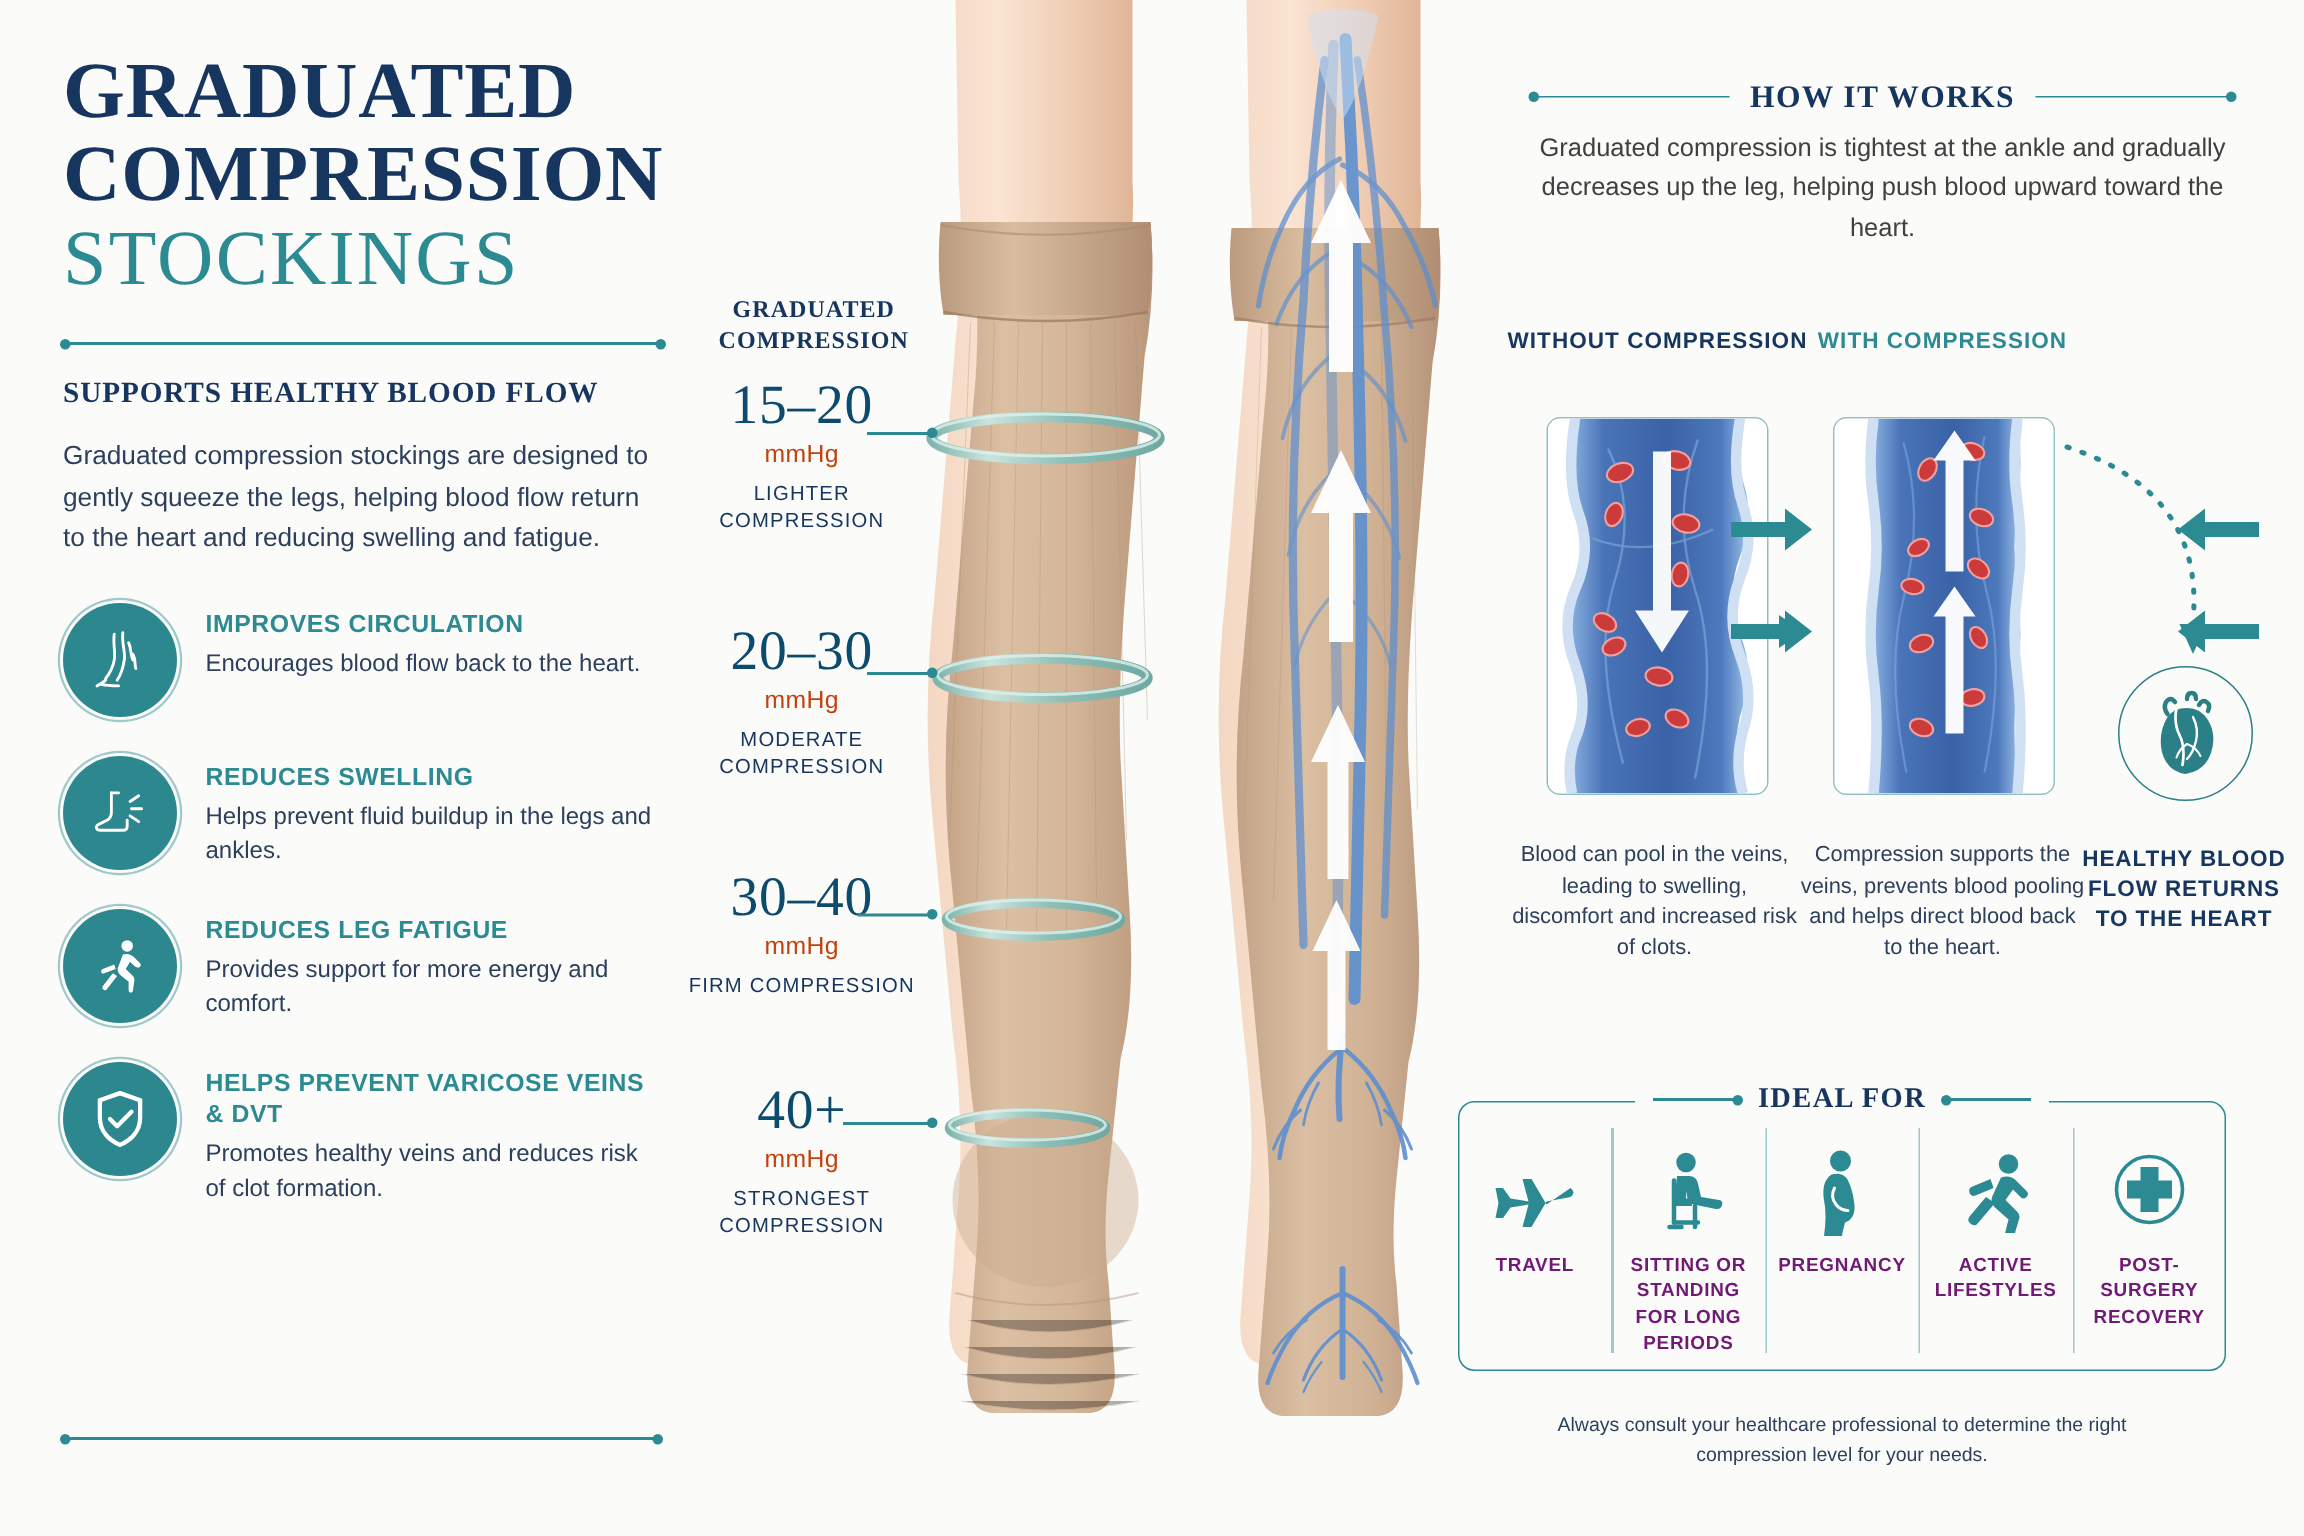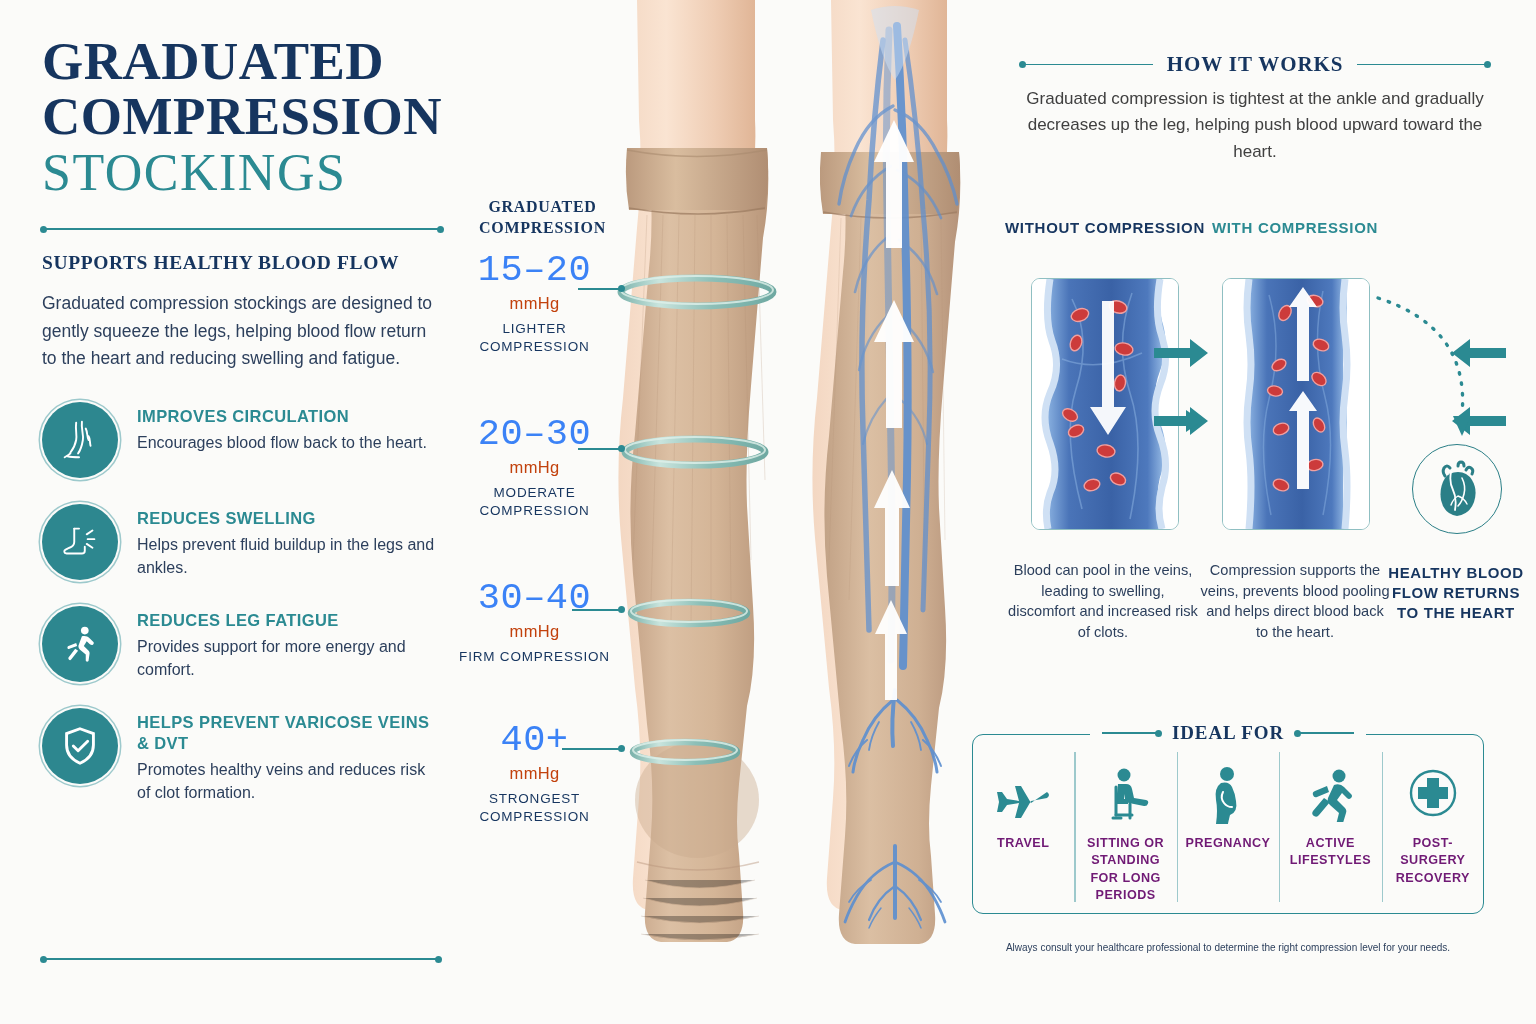--- a/index.html
+++ b/index.html
@@ -60,22 +60,22 @@
 
   
   .gc-head {
     position:absolute; left:470px; top:196px; width:145px; text-align:center;
     font-family:"Liberation Serif", serif;
     font-size:16px; font-weight:700; color:#16355f; letter-spacing:.7px;
     line-height:1.32;
   }
   .lvl { position:absolute; width:165px; text-align:center; }
   .lvl .val {
-    font-family:Liberation Mono, monospace;
-    font-size:37px; color:#3b82f6; line-height:1; letter-spacing:.5px;
+    font-family:Liberation Serif, serif;
+    font-size:37px; color:#0c4a6e; line-height:1; letter-spacing:.5px;
   }
   .lvl .unit { font-size:16.5px; color:#c2410c; margin-top:5px; letter-spacing:.3px; }
   .lvl .desc {
     font-size:13.5px; font-weight:400; color:#16355f;
     letter-spacing:.8px; line-height:1.3; margin-top:7px;
   }
   .leader { position:absolute; height:1.6px; background:#2b8a92; }
   .leader::after {
     content:""; position:absolute; right:-3px; top:-2.7px;
     width:7px; height:7px; border-radius:50%; background:#2b8a92;
@@ -167,21 +167,21 @@
   }
   .icell .ic { height:62px; display:flex; align-items:center; justify-content:center; }
   .icell .ic svg { fill:#2b8a92; }
   .icell .lb {
     margin-top:9px; font-size:12.6px; font-weight:700; color:#701a75;
     letter-spacing:.5px; line-height:1.38; text-align:center; padding:0 4px;
   }
 
   .disclaimer {
     position:absolute; left:1000px; top:940px; width:456px; text-align:center;
-    font-size:10px; line-height:1.5; color:#2c3f5c;
+    font-size:13px; line-height:1.5; color:#2c3f5c;
   }
 </style>
 </head>
 <body>
 
 <div class="stage">
 
   <div class="left">
     <div class="title-l1">GRADUATED</div>
     <div class="title-l2">COMPRESSION</div>

